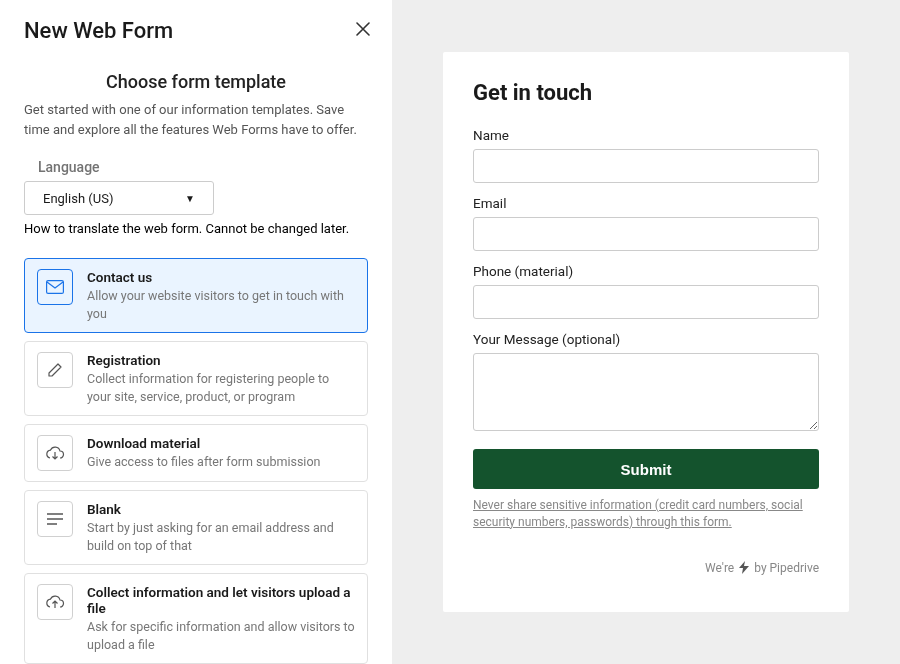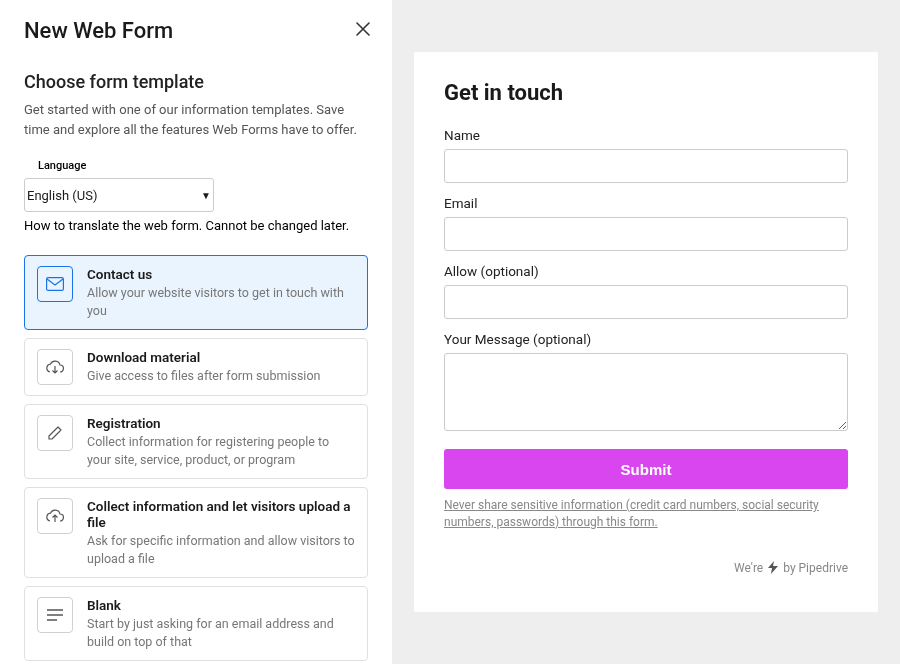--- a/index.html
+++ b/index.html
@@ -2,45 +2,45 @@
 <html><head>
   <meta charset="utf-8">
   <style>
     * { box-sizing: border-box; margin: 0; padding: 0; }
     body { font-family: -apple-system, BlinkMacSystemFont, "Segoe UI", Roboto, Helvetica, Arial, sans-serif; color: #1a1a1a; background: #fff; }
     .app { display: flex; width: 900px; height: 664px; }
     .left { width: 392px; padding: 18px 24px 24px 24px; position: relative; overflow-y: auto; }
     .right { flex: 1; background: #eeeeee; display: flex; justify-content: center; padding: 52px 16px; }
     .close-btn { position: absolute; top: 18px; right: 18px; width: 22px; height: 22px; display:flex; align-items:center; justify-content:center; cursor:pointer; color:#333; }
     h1.page-title { font-size: 22px; font-weight: 500; margin-bottom: 28px; }
-    h2.subtitle { font-size: 18px; font-weight: 500; margin-bottom: 8px; color:#222; }
+    h2.subtitle { font-size: 18px; font-weight: 500; margin-bottom: 8px; color:#222;text-align:center; }
     p.desc { font-size: 13px; color: #555; line-height: 1.5; margin-bottom: 20px; }
-    .lang-label { font-size: 11px; color:#000000; font-weight:500; margin-bottom:6px;padding-left:14px; }
-    .lang-select { width: 190px; height: 34px; border:1px solid #ccc; border-radius:3px; display:flex; align-items:center; justify-content:space-between; padding:0 2px; font-size:13px; background:#fff; cursor:pointer; margin-bottom:6px; }
+    .lang-label { font-size: 14px; color:#737373; font-weight:500; margin-bottom:6px;padding-left:14px; }
+    .lang-select { width: 190px; height: 34px; border:1px solid #ccc; border-radius:3px; display:flex; align-items:center; justify-content:space-between; padding:0 18px; font-size:13px; background:#fff; cursor:pointer; margin-bottom:6px; }
     .lang-select .caret { font-size:10px; }
     .lang-hint { font-size:13px; color:#000000; margin-bottom:22px; }
     .templates { display:flex; flex-direction:column; gap:8px; }
     .tmpl { border:1px solid #e0e0e0; border-radius:4px; padding:10px 12px; display:flex; gap:14px; align-items:flex-start; cursor:pointer; background:#fff; }
     .tmpl.selected { border:1px solid #1a73e8; background:#eaf4ff; }
     .tmpl-icon { width:36px; height:36px; border:1px solid #d0d0d0; border-radius:4px; display:flex; align-items:center; justify-content:center; flex-shrink:0; background:#fff; color:#555;}
     .tmpl.selected .tmpl-icon { border-color:#1a73e8; color:#1a73e8; background:#eaf4ff; }
     .tmpl-body { flex:1; }
     .tmpl-title { font-size:13.5px; font-weight:600; color:#1a1a1a; margin-bottom:2px; }
     .tmpl-desc { font-size:12.5px; color:#777; line-height:1.4; }
     .actions { display:flex; gap:14px; margin-top:22px; }
     .btn-primary { background:#2e7d32; color:#fff; border:none; padding:9px 14px; border-radius:3px; font-size:13.5px; font-weight:600; cursor:pointer; outline:3px solid #e4572e; outline-offset:0; }
     .btn-secondary { background:#fff; border:1px solid #ccc; padding:9px 16px; border-radius:3px; font-size:13.5px; font-weight:500; cursor:pointer; color:#333; }
     
-    .preview-card { width: 464px; background:#fff; border-radius:2px; padding:28px 30px 40px 30px; }
+    .preview-card { width: 406px; background:#fff; border-radius:2px; padding:28px 30px 40px 30px; }
     .pv-title { font-size:22px; font-weight:700; margin-bottom:22px; }
     .pv-field { margin-bottom:12px; display:flex; flex-direction:column; gap:6px; }
     .pv-label { font-size:13.5px; color:#222; }
     .pv-input { height:34px; border:1px solid #ccc; border-radius:3px; width:100%; padding:0 8px; font-size:13px; }
     .pv-textarea { height:78px; border:1px solid #ccc; border-radius:3px; width:100%; padding:6px 8px; font-size:13px; resize:both; }
-    .pv-submit { width:100%; background:#d946ef; color:#fff; border:none; height:40px; border-radius:3px; font-size:15px; font-weight:600; cursor:pointer; margin-top:6px; }
+    .pv-submit { width:100%; background:#14532d; color:#fff; border:none; height:40px; border-radius:3px; font-size:15px; font-weight:600; cursor:pointer; margin-top:6px; }
     .pv-disclaimer { font-size:12px; color:#888; line-height:1.4; margin-top:8px;text-decoration:underline; }
     .pv-footer { font-size:12px; color:#888; text-align:right; margin-top:30px; display:flex; align-items:center; justify-content:flex-end; gap:5px; }
     .bolt { color:#555; font-size:12px;}
     svg { display:block; }
   </style>
 </head>
 <body>
 
 <div class="app">
 
@@ -72,65 +72,65 @@
             </svg>
         </div>
         <div class="tmpl-body">
           <div class="tmpl-title">Contact us</div>
           <div class="tmpl-desc">Allow your website visitors to get in touch with you</div>
         </div>
       </div>
 
       <div class="tmpl">
         <div class="tmpl-icon">
-          <svg width="20" height="15" viewBox="0 0 20 15">
-              <path d="M5 12 A4 4 0 0 1 5.5 4.1 A5 5 0 0 1 15 5 A3.5 3.5 0 0 1 15 12" fill="none" stroke="currentColor" stroke-width="1.2"></path>
-              <path d="M10 6 V13 M7.5 10.5 L10 13 L12.5 10.5" fill="none" stroke="currentColor" stroke-width="1.2"></path>
-            </svg>
-        </div>
-        <div class="tmpl-body">
-          <div class="tmpl-title">Download material</div>
-          <div class="tmpl-desc">Give access to files after form submission</div>
-        </div>
-      </div>
-
-      <div class="tmpl">
-        <div class="tmpl-icon">
           <svg width="16" height="16" viewBox="0 0 16 16">
               <path d="M2 14 L2 11 L11 2 L14 5 L5 14 Z" fill="none" stroke="currentColor" stroke-width="1.2" stroke-linejoin="round"></path>
             </svg>
         </div>
         <div class="tmpl-body">
           <div class="tmpl-title">Registration</div>
           <div class="tmpl-desc">Collect information for registering people to your site, service, product, or program</div>
         </div>
       </div>
 
       <div class="tmpl">
         <div class="tmpl-icon">
           <svg width="20" height="15" viewBox="0 0 20 15">
               <path d="M5 12 A4 4 0 0 1 5.5 4.1 A5 5 0 0 1 15 5 A3.5 3.5 0 0 1 15 12" fill="none" stroke="currentColor" stroke-width="1.2"></path>
-              <path d="M10 13 V6 M7.5 8.5 L10 6 L12.5 8.5" fill="none" stroke="currentColor" stroke-width="1.2"></path>
+              <path d="M10 6 V13 M7.5 10.5 L10 13 L12.5 10.5" fill="none" stroke="currentColor" stroke-width="1.2"></path>
             </svg>
         </div>
         <div class="tmpl-body">
-          <div class="tmpl-title">Collect information and let visitors upload a file</div>
-          <div class="tmpl-desc">Ask for specific information and allow visitors to upload a file</div>
+          <div class="tmpl-title">Download material</div>
+          <div class="tmpl-desc">Give access to files after form submission</div>
         </div>
       </div>
 
       <div class="tmpl">
         <div class="tmpl-icon">
           <svg width="16" height="12" viewBox="0 0 16 12">
               <path d="M0 1 H16 M0 6 H16 M0 11 H10" stroke="currentColor" stroke-width="1.4"></path>
             </svg>
         </div>
         <div class="tmpl-body">
           <div class="tmpl-title">Blank</div>
           <div class="tmpl-desc">Start by just asking for an email address and build on top of that</div>
+        </div>
+      </div>
+
+      <div class="tmpl">
+        <div class="tmpl-icon">
+          <svg width="20" height="15" viewBox="0 0 20 15">
+              <path d="M5 12 A4 4 0 0 1 5.5 4.1 A5 5 0 0 1 15 5 A3.5 3.5 0 0 1 15 12" fill="none" stroke="currentColor" stroke-width="1.2"></path>
+              <path d="M10 13 V6 M7.5 8.5 L10 6 L12.5 8.5" fill="none" stroke="currentColor" stroke-width="1.2"></path>
+            </svg>
+        </div>
+        <div class="tmpl-body">
+          <div class="tmpl-title">Collect information and let visitors upload a file</div>
+          <div class="tmpl-desc">Ask for specific information and allow visitors to upload a file</div>
         </div>
       </div>
 
     </div>
 
     <div class="actions">
       <button class="btn-primary">Create form</button>
       <button class="btn-secondary">Cancel</button>
     </div>
   </div>
@@ -143,21 +143,21 @@
         <div class="pv-label">Name</div>
         <input class="pv-input" style="">
       </div>
 
       <div class="pv-field">
         <div class="pv-label">Email</div>
         <input class="pv-input" style="">
       </div>
 
       <div class="pv-field">
-        <div class="pv-label">Allow (optional)</div>
+        <div class="pv-label">Phone (material)</div>
         <input class="pv-input" style="">
       </div>
 
       <div class="pv-field">
         <div class="pv-label">Your Message (optional)</div>
         <textarea class="pv-textarea" style=""></textarea>
       </div>
 
       <button class="pv-submit">Submit</button>
 

